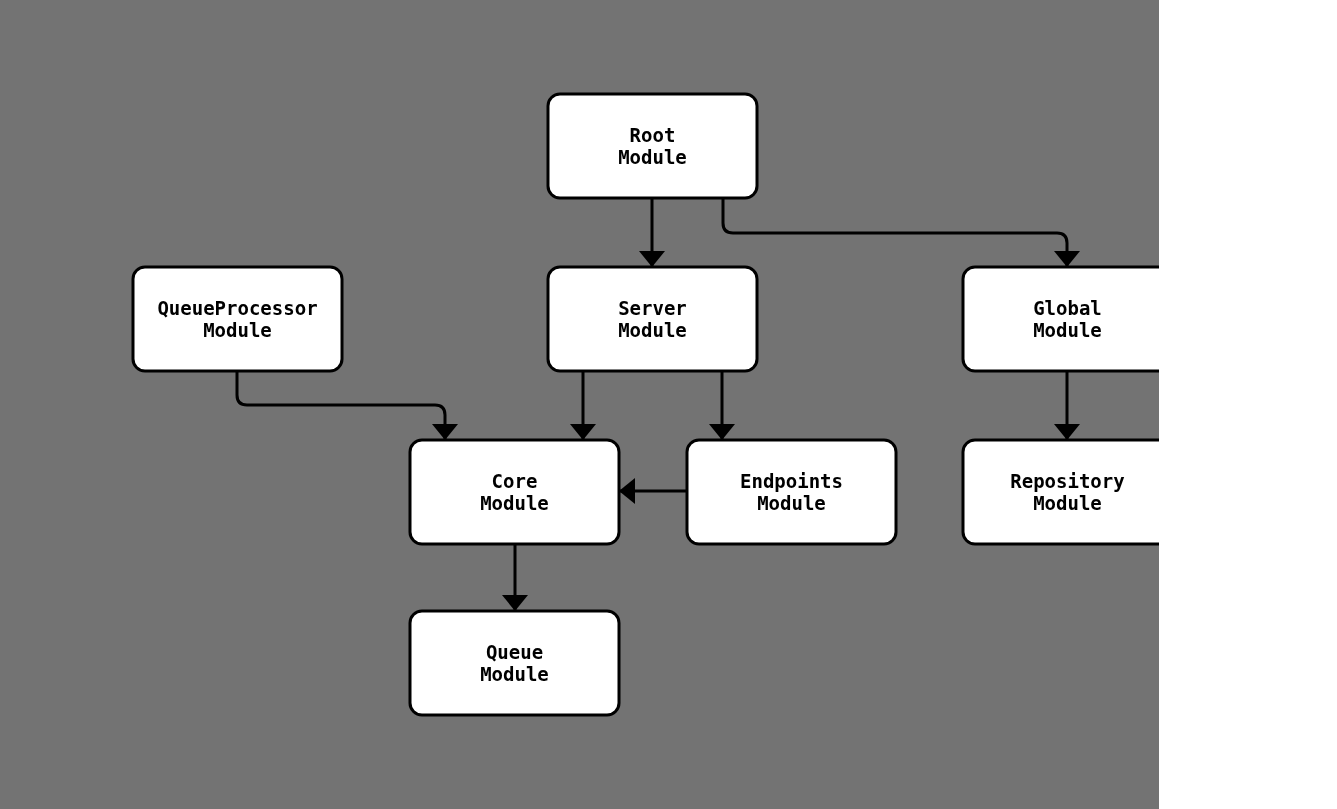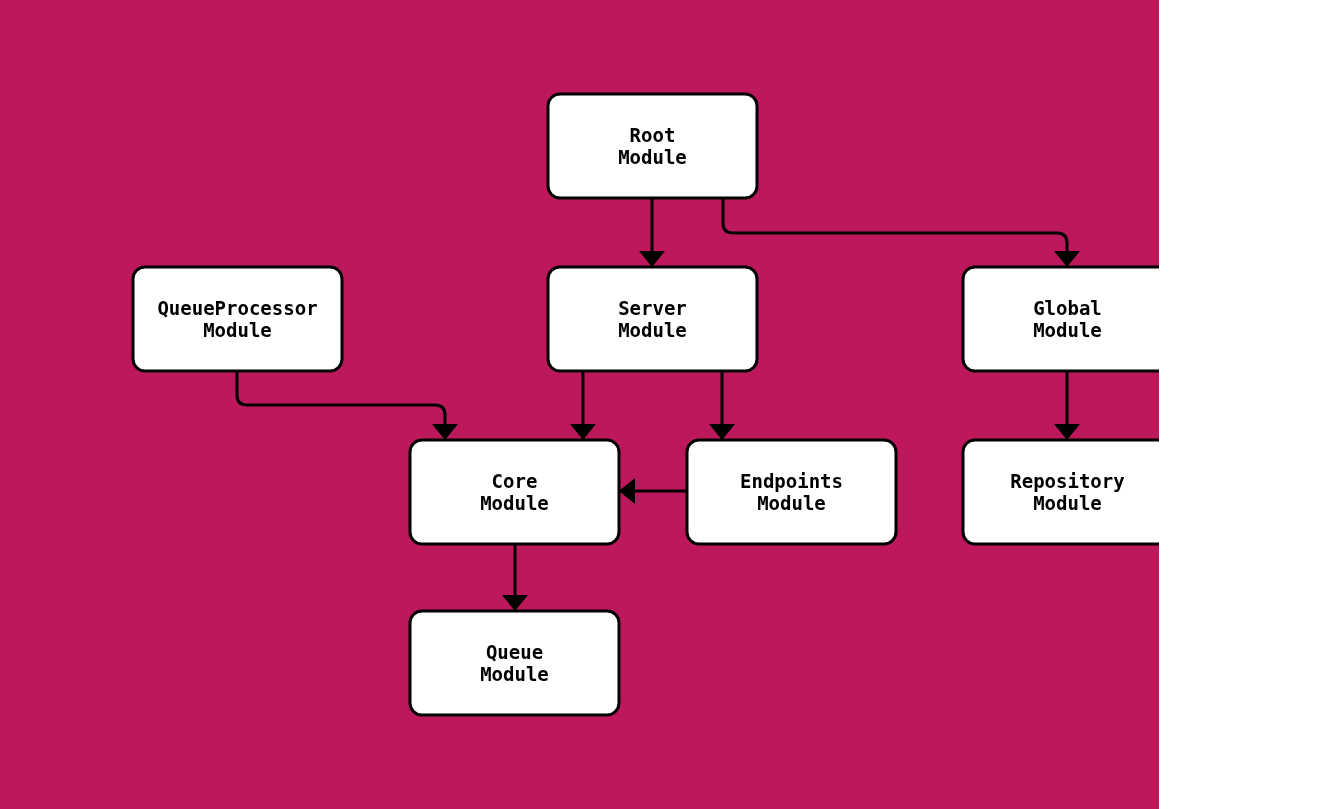--- a/index.html
+++ b/index.html
@@ -4,21 +4,21 @@
 <style>
   html, body {
     margin: 0;
     padding: 0;
     background: #ffffff;
   }
   .canvas {
     position: relative;
     width: 1159px;
     height: 809px;
-    background: #be185d;
+    background: #737373;
     overflow: hidden;
     font-family: "DejaVu Sans Mono", monospace;
   }
   svg {
     display: block;
     width: 1337px;
     height: 809px;
   }
   svg text {
     font-family: "DejaVu Sans Mono", "Liberation Mono", monospace;

